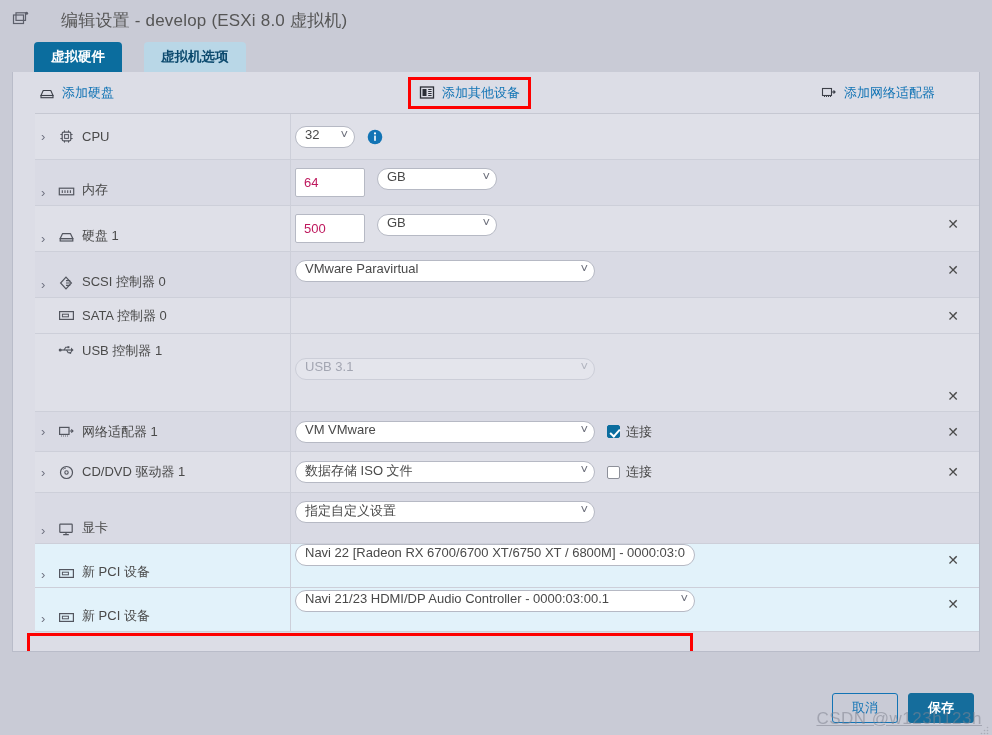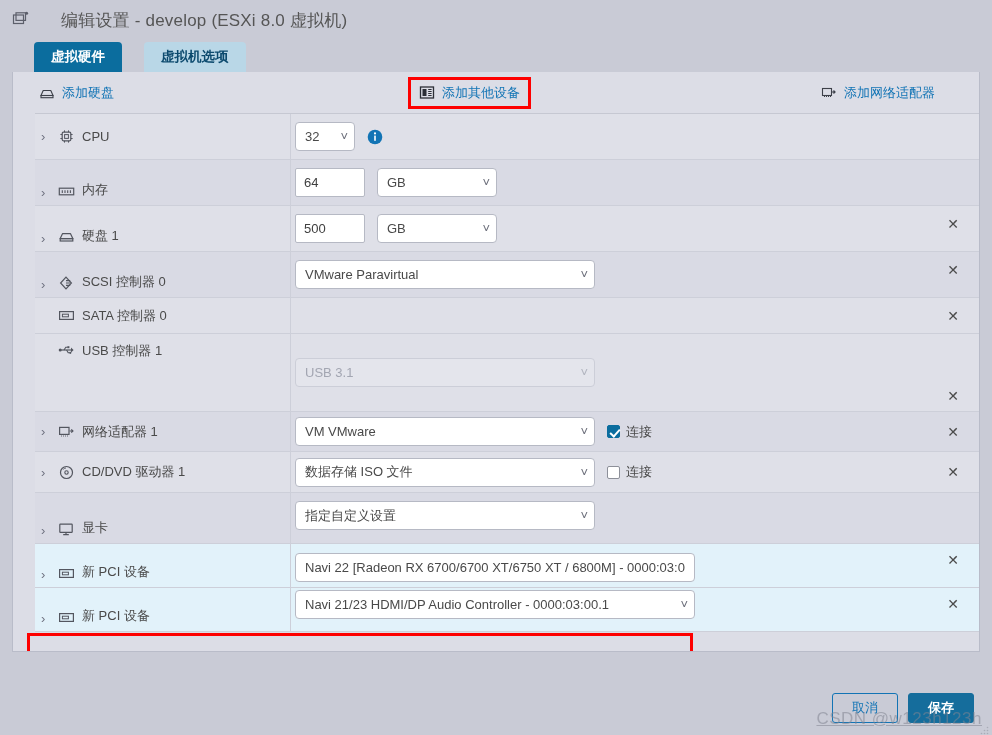--- a/index.html
+++ b/index.html
@@ -188,26 +188,25 @@
     flex: none;
     margin-right: 6px;
     display: flex;
     align-items: center;
     justify-content: center;
   }
   .lbl-text { white-space: nowrap; }
 
   
   .sel {
-    height: 29px;
+    height: 22px;
     border: 1px solid #b6b9c4;
     background: #ffffff;
-    border-radius: 4px;
-    display: flex;
-    align-items: center;
+    border-radius: 12px;
+    display: flex;
     padding: 0 6px 0 9px;
     box-sizing: border-box;
     font-size: 13px;
     color: #494949;
     cursor: pointer;
     position: relative;
     overflow: hidden;
   }
   .sel .seltext {
     flex: 1 1 auto;
@@ -227,21 +226,21 @@
   }
   .sel.disabled .caret { color: #b1b4bf; }
   .inp {
     height: 29px;
     border: 1px solid #b6b9c4;
     background: #ffffff;
     border-radius: 2px;
     padding: 0 8px;
     box-sizing: border-box;
     font-size: 13px;
-    color: #404040;
+    color: #be185d;
     display: flex;
     align-items: center;
   }
   .w-cpu { width: 60px; }
   .w-num { width: 70px; }
   .w-unit { width: 120px; }
   .w-wide { width: 300px; }
   .w-wider { width: 400px; }
 
   .info-dot {
@@ -645,21 +644,21 @@
         <div class="cell-label">
           <span class="chev">›</span>
           <span class="dev-icon">
             <svg width="17" height="13" viewBox="0 0 17 13">
               <rect x="1.6" y="2.6" width="13.8" height="7.8" fill="none" stroke="#53565f" stroke-width="1.2"></rect>
               <rect x="4.4" y="5.2" width="6" height="2.6" fill="none" stroke="#53565f" stroke-width="1"></rect>
             </svg>
           </span>
           <span class="lbl-text">新 PCI 设备</span>
         </div>
-        <div class="cell-value" style="align-items:flex-start;padding-top:9px">
+        <div class="cell-value" style="align-items:flex-start;padding-top:0">
           <div class="sel w-wider">
             <span class="seltext">Navi 22 [Radeon RX 6700/6700 XT/6750 XT / 6800M] - 0000:03:0</span>
           </div>
         </div>
         <div class="cell-x" style="align-items:flex-start;padding-top:7px">
           <span class="xbtn">✕</span>
         </div>
       </div>
 
       <div class="row pci" style="height:44px">

